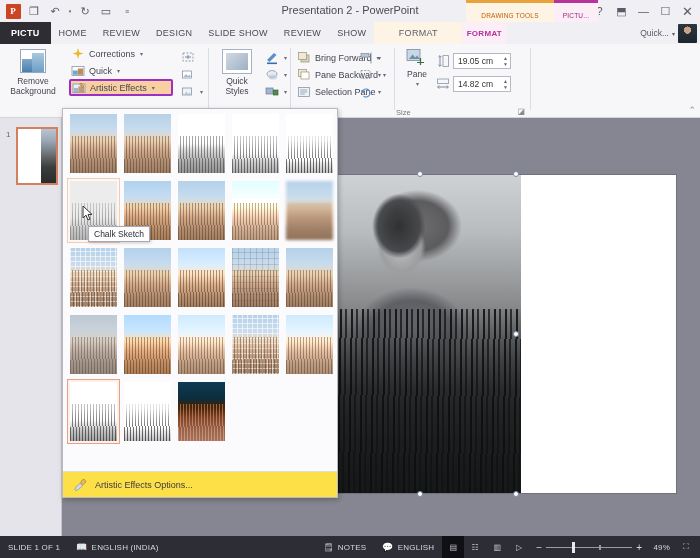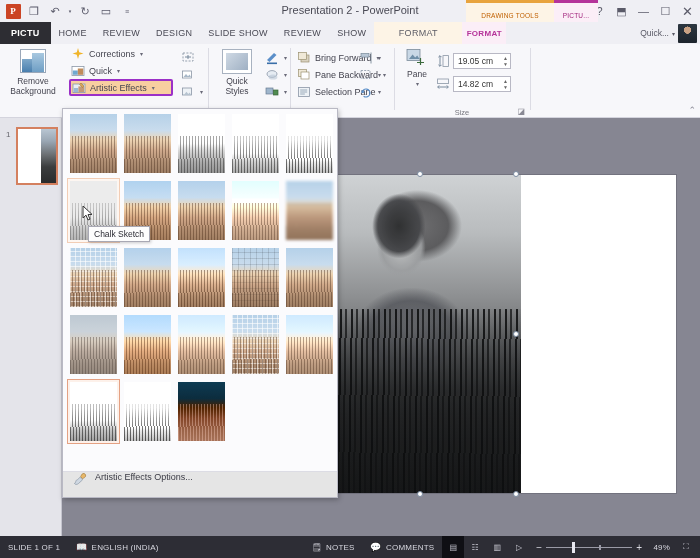--- a/index.html
+++ b/index.html
@@ -119,21 +119,21 @@
   .sm-ico { width: 14px; height: 14px; position: relative; flex: 0 0 14px; }
   .caret { font-size: 6px; color: #6a6a78; margin-left: 1px; }
 
   
   .ae-highlight {
     background: #f8cfa0; border: 2px solid #9b30c7; border-radius: 2px;
     padding: 0 2px 0 1px;
   }
 
   .grp-label {
-    position: absolute; bottom: 1px; width: 100%; text-align: center;
+    position: absolute; bottom: 1px; width: 100%; text-align: left;
     font-size: 7.5px; color: #77777f;
   }
   .dialog-launcher {
     position: absolute; bottom: 2px; right: 3px; font-size: 8px; color: #8a8a95;
   }
   .size-field {
     display: flex; align-items: center; gap: 3px; height: 18px;
   }
   .size-box {
     width: 58px; height: 16px; border: 1px solid #b8b8c4; background: #fff;
@@ -259,22 +259,22 @@
                 repeating-linear-gradient(90deg, rgba(0,0,0,.12) 0 1px, transparent 1px 6px);
   }
   .e-photocopy .gal-img { filter: grayscale(1) contrast(1.9) brightness(1.2); }
   .e-plastic .gal-img { filter: saturate(1.35) contrast(1.1); }
   .e-pastel .gal-img { filter: saturate(.9) brightness(1.12); }
   .e-film .gal-img { filter: contrast(1.2) saturate(.95); }
   .e-glowedge .gal-img { filter: invert(.88) hue-rotate(170deg) saturate(1.4) contrast(1.3); }
 
   .gal-footer {
     position: absolute; left: 0; right: 0; bottom: 0; height: 26px;
-    border-top: 1px solid #dcdce4; background: #e5e5e5;
-    display: flex; gap: 7px; padding-left: 10px;
+    border-top: 1px solid #dcdce4; background: #fde047;
+    display: flex; align-items: center; gap: 7px; padding-left: 10px;
     font-size: 9px; color: #3a3a44;
   }
   .brush-ico { width: 15px; height: 14px; position: relative; }
 
   .tooltip {
     position: absolute; left: 88px; top: 226px; background: #fdfdfd;
     border: 1px solid #a8a8b4; font-size: 8.5px; color: #2c2c34;
     padding: 2px 5px; z-index: 60; box-shadow: 1px 1px 3px rgba(0,0,0,.2);
   }
   .cursor { position: absolute; left: 82px; top: 205px; z-index: 61; }
@@ -714,21 +714,21 @@
       <span style="font-size:9px">📖</span>
       <span>ENGLISH (INDIA)</span>
     </div>
     <div class="sb-spacer"></div>
     <div class="sb-item">
       <span style="font-size:8px">🗒</span>
       <span>NOTES</span>
     </div>
     <div class="sb-item">
       <span style="font-size:9px">💬</span>
-      <span>COMMENTS</span>
+      <span>ENGLISH</span>
     </div>
     <div class="view-btn active">▤</div>
     <div class="view-btn">☷</div>
     <div class="view-btn">▥</div>
     <div class="view-btn">▷</div>
     <div class="zoom-slider">
       <span style="font-size:10px">−</span>
       <span class="zs-track">
         <span class="zs-thumb"></span>
         <span class="zs-mid"></span>

